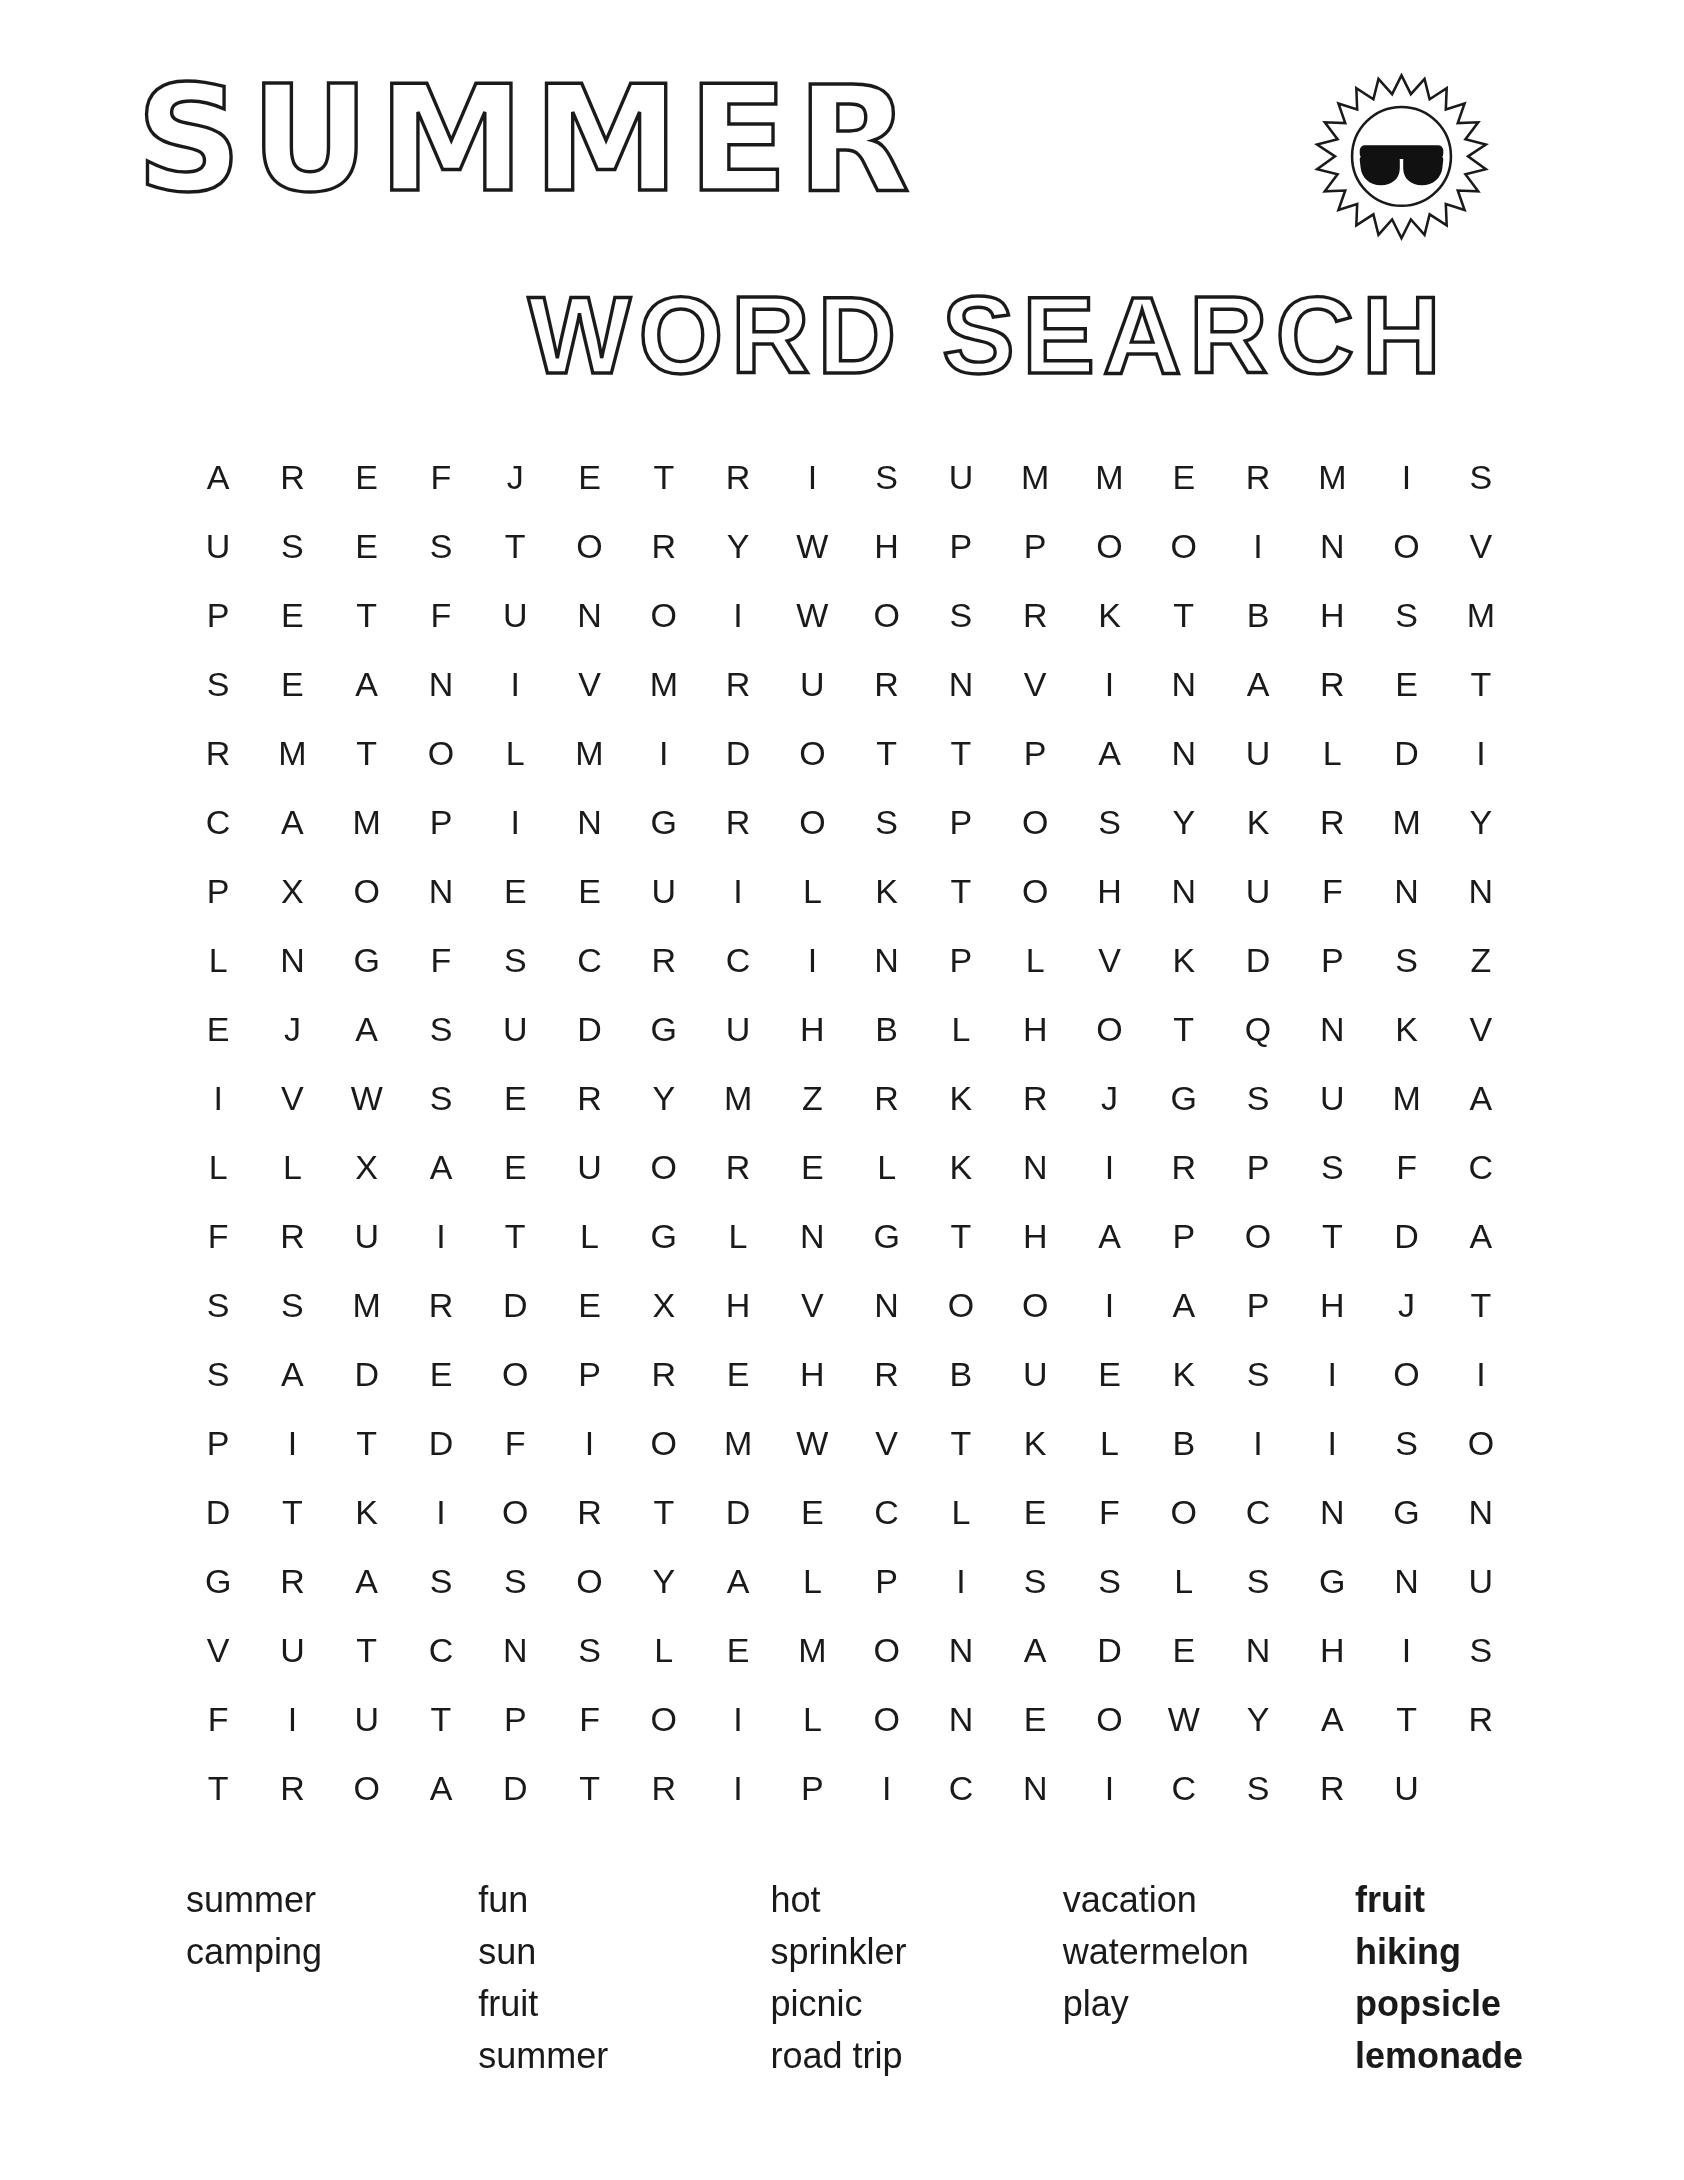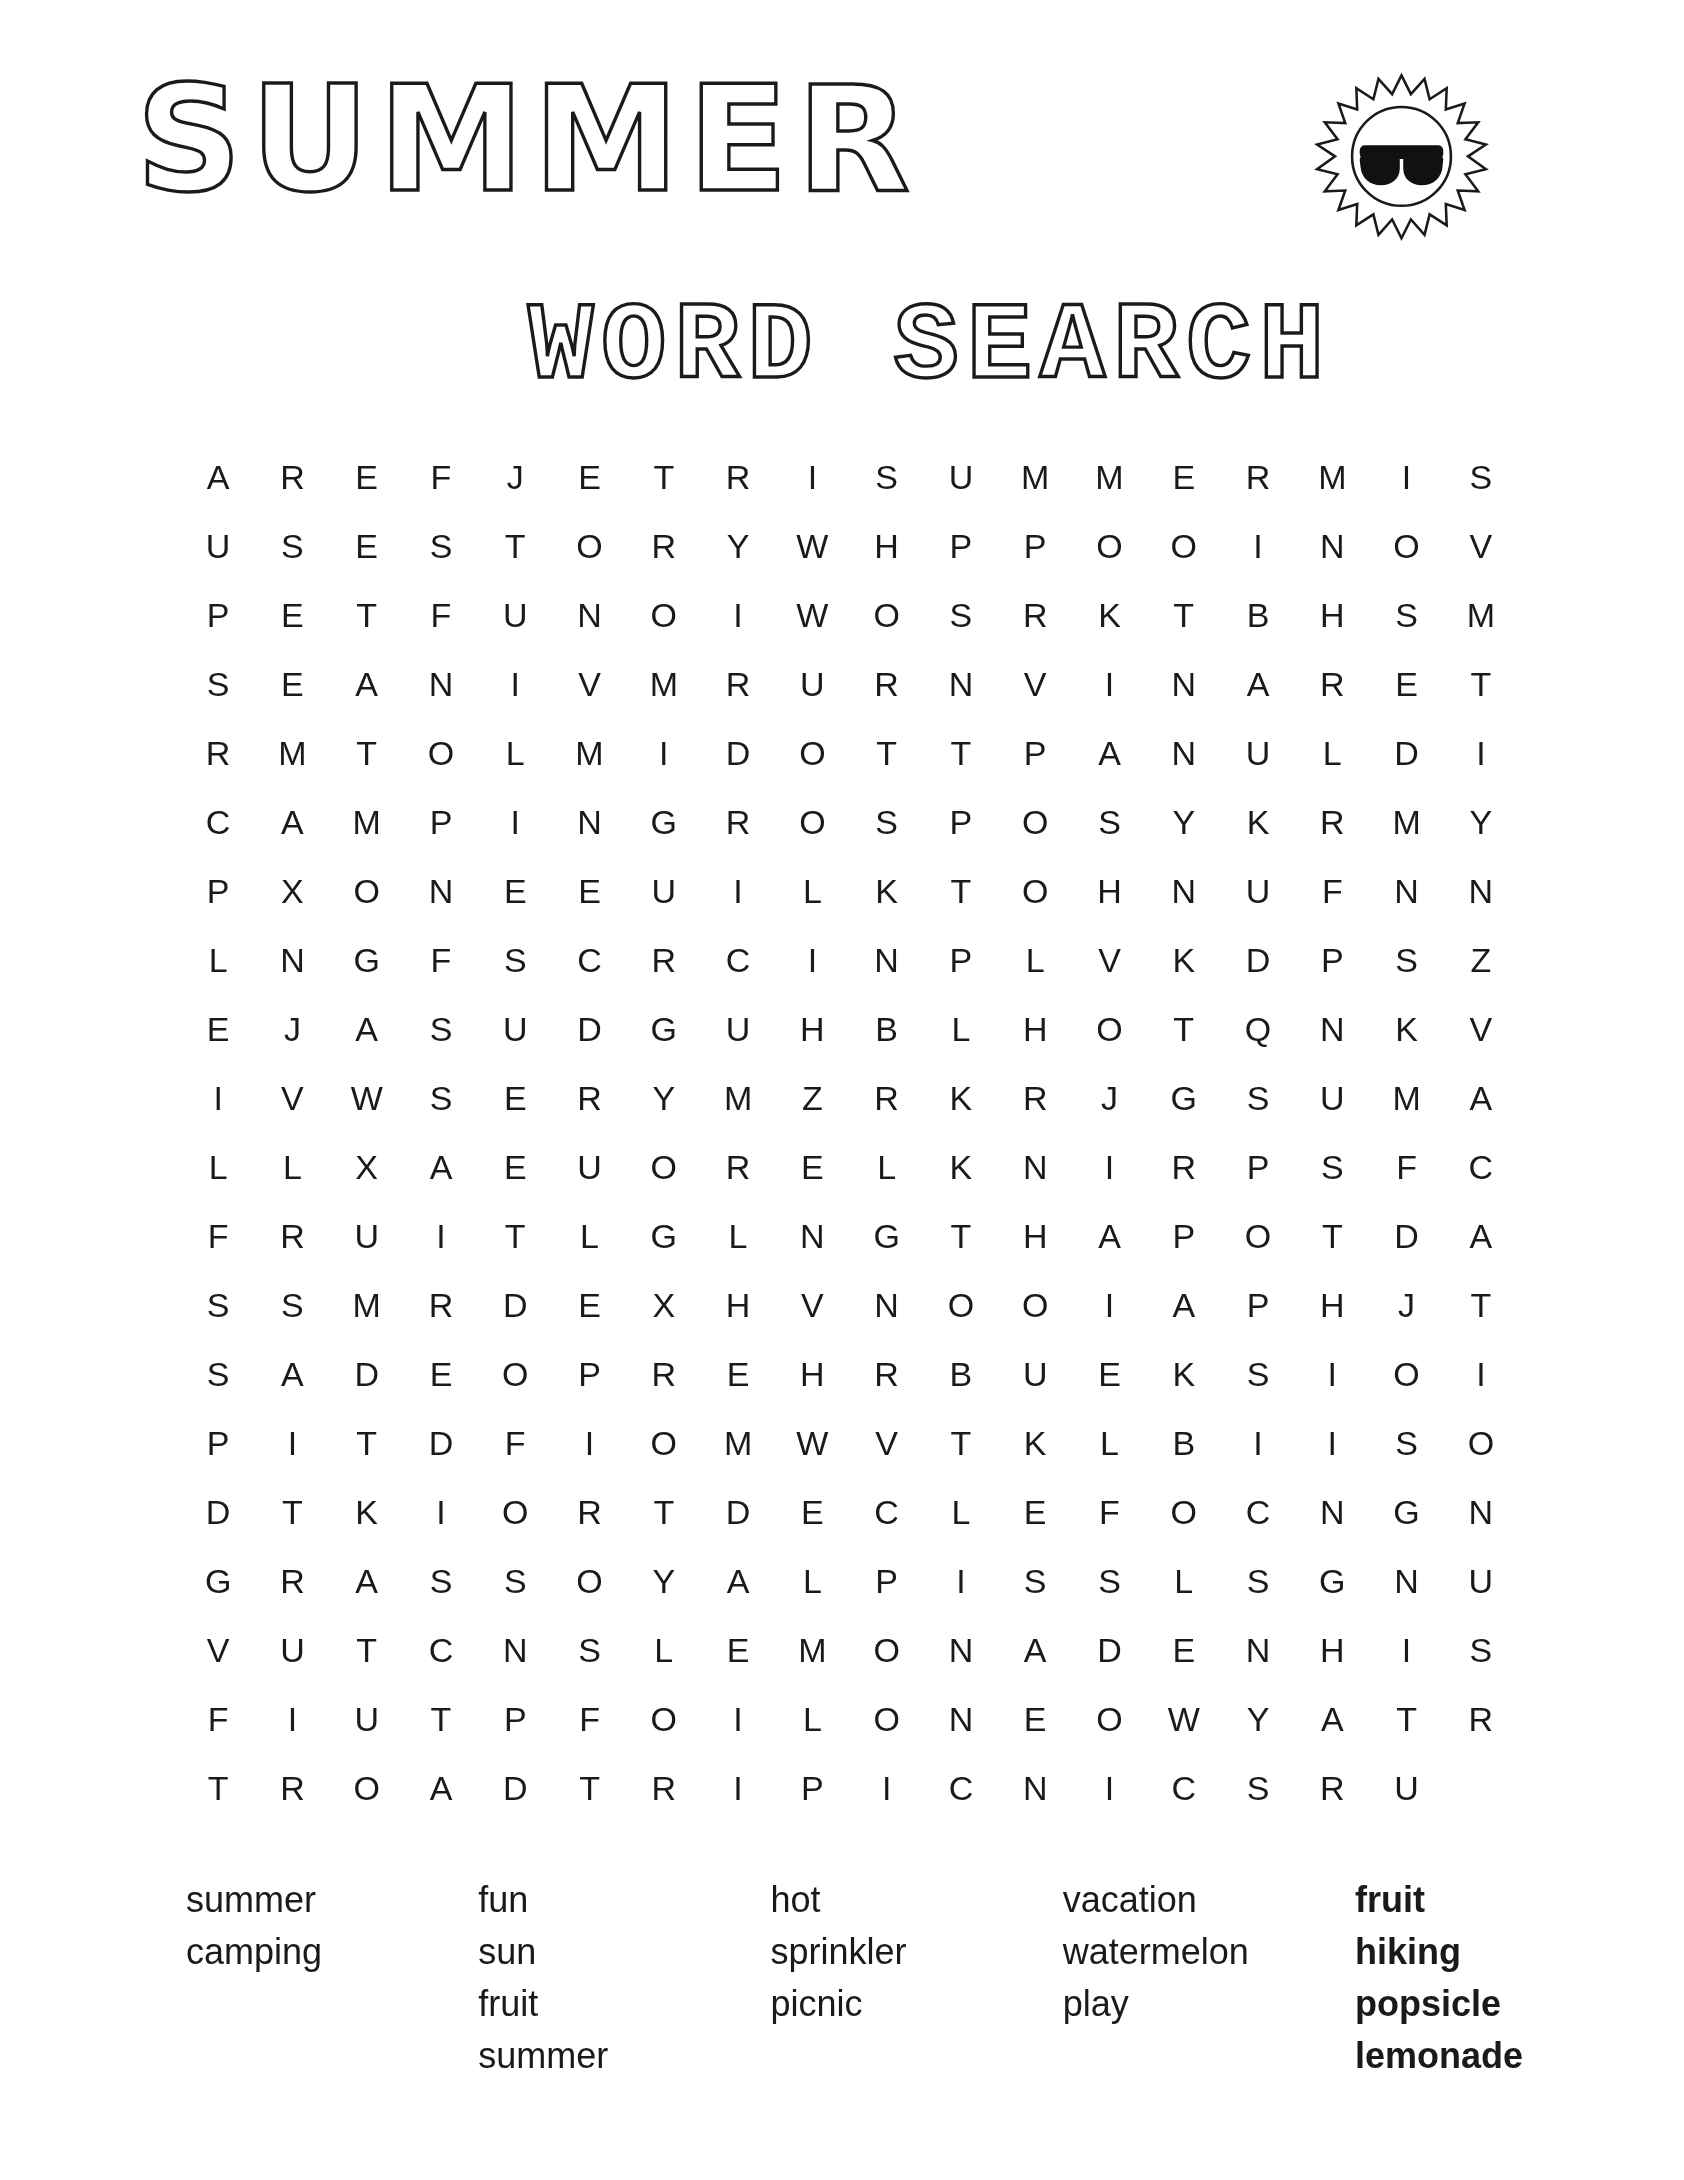--- a/index.html
+++ b/index.html
@@ -39,28 +39,28 @@
     letter-spacing: 8.5px;
     line-height: 1;
     color: #ffffff;
     -webkit-text-stroke: 3.4px #1a1a1a;
     font-family: "DejaVu Sans", sans-serif;
   }
 
   .title-line2 {
     position: absolute;
     left: 528px;
-    top: 294px;
+    top: 281px;
     font-size: 109px;
     font-weight: bold;
     letter-spacing: 7.7px;
     line-height: 1;
     color: #ffffff;
     -webkit-text-stroke: 3.4px #1a1a1a;
-    font-family: Liberation Mono, monospace;
+    font-family: Liberation Sans, sans-serif;
   }
 
   
   .sun-icon {
     position: absolute;
     left: 1312px;
     top: 72px;
     width: 179px;
     height: 179px;
   }
@@ -499,20 +499,21 @@
       <div class="word-col">
         <div class="word-item">fun</div>
         <div class="word-item">sun</div>
         <div class="word-item">fruit</div>
         <div class="word-item">summer</div>
       </div>
       <div class="word-col">
         <div class="word-item">hot</div>
         <div class="word-item">sprinkler</div>
         <div class="word-item">picnic</div>
+        <div class="word-item">road trip</div>
       </div>
       <div class="word-col">
         <div class="word-item">vacation</div>
         <div class="word-item">watermelon</div>
         <div class="word-item">play</div>
       </div>
       <div class="word-col">
         <div class="word-item">fruit</div>
         <div class="word-item">hiking</div>
         <div class="word-item">popsicle</div>

